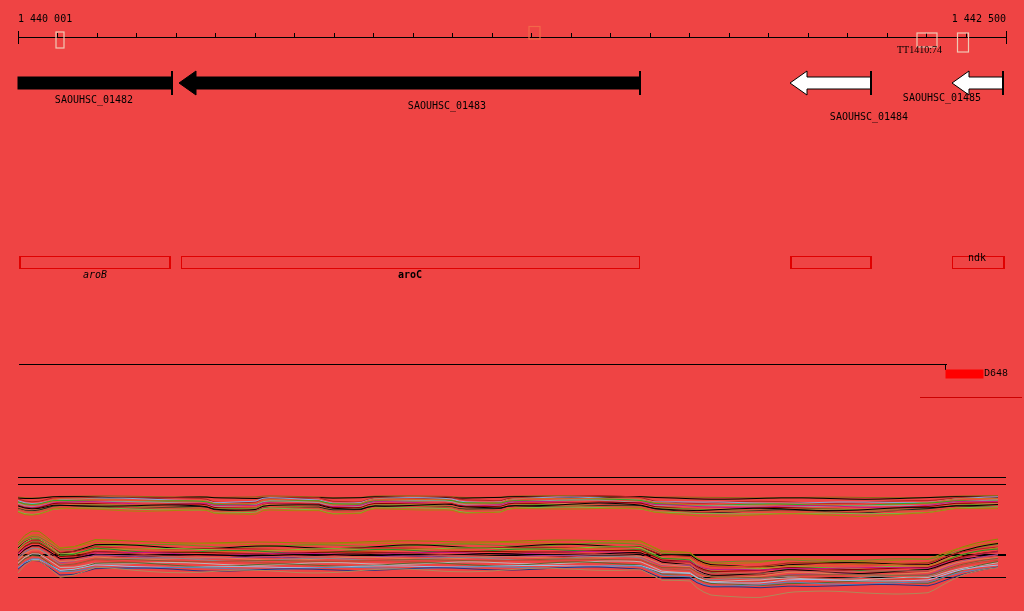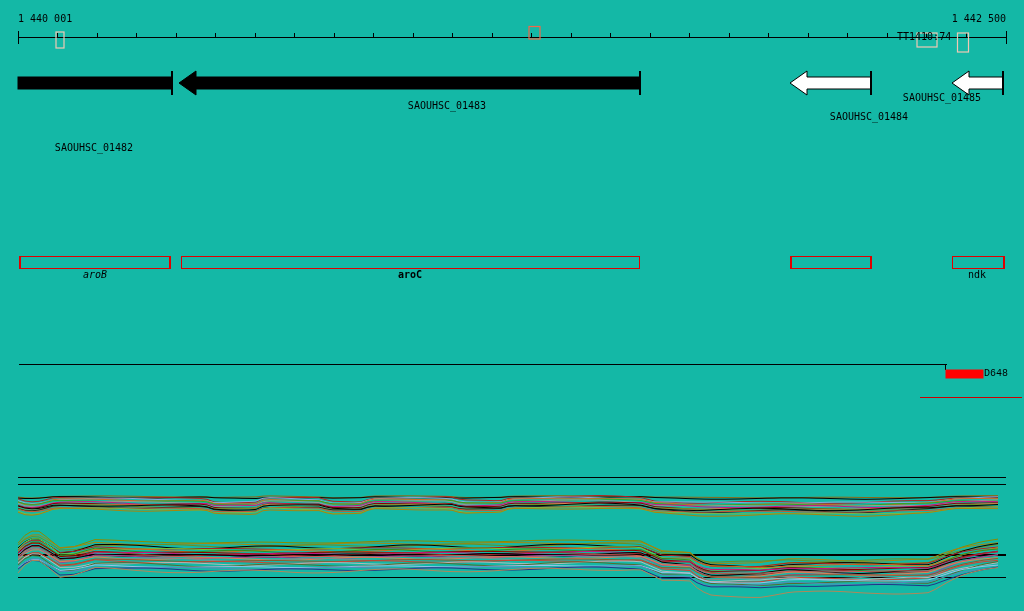--- a/index.html
+++ b/index.html
@@ -1,16 +1,16 @@
 <!DOCTYPE html>
 <html><head>
 <meta charset="utf-8">
 <style>
   html,body{margin:0;padding:0;background:#ffffff;}
-  #screen{position:relative;width:1024px;height:611px;background:#14b8a6;overflow:hidden;
+  #screen{position:relative;width:1024px;height:611px;background:#ef4444;overflow:hidden;
           font-family:"DejaVu Sans Mono","Liberation Mono",monospace;}
   svg{position:absolute;left:0;top:0;}
   .lbl{position:absolute;font:10px "DejaVu Sans Mono","Liberation Mono",monospace;
        color:#000;white-space:nowrap;line-height:11px;}
   .ctr{transform:translateX(-50%);}
   .rgt{transform:translateX(-100%);}
 </style>
 </head>
 <body>
 
@@ -121,25 +121,25 @@
           <polyline points="18.0,567.7 25.0,562.5 32.0,559.6 39.0,559.6 46.0,562.9 53.0,566.6 60.0,570.4 67.0,569.8 74.0,569.3 81.0,567.9 88.0,566.3 95.0,564.9 102.0,565.1 109.0,565.4 116.0,565.7 123.0,566.1 130.0,566.4 137.0,566.7 144.0,566.9 151.0,567.1 158.0,567.2 165.0,567.3 172.0,567.4 179.0,567.3 186.0,567.3 193.0,567.2 200.0,567.1 207.0,566.9 214.0,566.8 221.0,566.7 228.0,566.6 235.0,566.6 242.0,566.6 249.0,566.7 256.0,566.8 263.0,566.9 270.0,567.1 277.0,567.3 284.0,567.5 291.0,567.6 298.0,567.7 305.0,567.7 312.0,567.6 319.0,567.5 326.0,567.4 333.0,567.2 340.0,566.9 347.0,566.7 354.0,566.4 361.0,566.2 368.0,566.1 375.0,565.9 382.0,565.9 389.0,565.8 396.0,565.9 403.0,566.0 410.0,566.1 417.0,566.3 424.0,566.5 431.0,566.6 438.0,566.8 445.0,566.9 452.0,566.9 459.0,566.9 466.0,566.8 473.0,566.7 480.0,566.6 487.0,566.4 494.0,566.2 501.0,566.0 508.0,565.8 515.0,565.7 522.0,565.5 529.0,565.5 536.0,565.4 543.0,565.5 550.0,565.5 557.0,565.6 564.0,565.8 571.0,565.9 578.0,566.0 585.0,566.1 592.0,566.1 599.0,566.1 606.0,566.0 613.0,566.0 620.0,565.8 627.0,565.7 634.0,565.5 641.0,565.7 648.0,567.9 655.0,570.2 662.0,572.6 669.0,572.7 676.0,572.9 683.0,573.2 690.0,573.5 697.0,577.8 704.0,580.6 711.0,582.3 718.0,582.7 725.0,582.8 732.0,582.9 739.0,583.0 746.0,583.0 753.0,583.0 760.0,582.9 767.0,582.2 774.0,581.5 781.0,580.7 788.0,579.9 795.0,579.7 802.0,579.6 809.0,579.6 816.0,579.6 823.0,579.7 830.0,579.8 837.0,580.0 844.0,580.3 851.0,580.5 858.0,580.8 865.0,580.9 872.0,581.0 879.0,581.0 886.0,581.0 893.0,580.9 900.0,580.8 907.0,580.7 914.0,580.5 921.0,580.2 928.0,579.9 935.0,578.0 942.0,575.5 949.0,573.2 956.0,571.1 963.0,569.4 970.0,568.3 977.0,567.1 984.0,566.3 991.0,565.7 998.0,565.1" fill="none" stroke="#9ac0ea" stroke-width="1"></polyline>
           <polyline points="18.0,568.1 25.0,562.1 32.0,558.8 39.0,558.9 46.0,562.7 53.0,567.1 60.0,571.7 67.0,571.4 74.0,571.2 81.0,570.0 88.0,568.6 95.0,567.2 102.0,567.6 109.0,567.9 116.0,568.1 123.0,568.3 130.0,568.4 137.0,568.3 144.0,568.1 151.0,568.0 158.0,567.8 165.0,567.6 172.0,567.5 179.0,567.5 186.0,567.5 193.0,567.6 200.0,567.7 207.0,567.9 214.0,568.1 221.0,568.3 228.0,568.6 235.0,568.9 242.0,569.1 249.0,569.3 256.0,569.4 263.0,569.4 270.0,569.4 277.0,569.3 284.0,569.1 291.0,568.9 298.0,568.6 305.0,568.3 312.0,568.0 319.0,567.7 326.0,567.5 333.0,567.3 340.0,567.3 347.0,567.3 354.0,567.4 361.0,567.5 368.0,567.7 375.0,567.9 382.0,568.1 389.0,568.3 396.0,568.4 403.0,568.5 410.0,568.5 417.0,568.4 424.0,568.3 431.0,568.1 438.0,567.9 445.0,567.6 452.0,567.4 459.0,567.1 466.0,566.9 473.0,566.8 480.0,566.7 487.0,566.7 494.0,566.8 501.0,567.0 508.0,567.1 515.0,567.3 522.0,567.5 529.0,567.7 536.0,567.9 543.0,568.0 550.0,568.0 557.0,568.0 564.0,567.8 571.0,567.6 578.0,567.4 585.0,567.0 592.0,566.7 599.0,566.4 606.0,566.1 613.0,565.9 620.0,565.8 627.0,565.8 634.0,565.8 641.0,566.3 648.0,569.1 655.0,572.1 662.0,575.1 669.0,575.6 676.0,576.1 683.0,576.5 690.0,576.9 697.0,581.7 704.0,584.6 711.0,586.2 718.0,586.3 725.0,586.1 732.0,585.9 739.0,585.6 746.0,585.3 753.0,585.1 760.0,584.9 767.0,584.1 774.0,583.4 781.0,582.8 788.0,582.2 795.0,582.3 802.0,582.6 809.0,583.0 816.0,583.3 823.0,583.7 830.0,584.0 837.0,584.2 844.0,584.4 851.0,584.5 858.0,584.5 865.0,584.3 872.0,584.0 879.0,583.7 886.0,583.3 893.0,583.0 900.0,582.6 907.0,582.4 914.0,582.2 921.0,582.0 928.0,582.0 935.0,580.2 942.0,577.7 949.0,575.5 956.0,573.6 963.0,572.0 970.0,570.9 977.0,569.8 984.0,568.9 991.0,568.1 998.0,567.2" fill="none" stroke="#5588bb" stroke-width="1"></polyline>
           <polyline points="18.0,569.2 25.0,563.4 32.0,560.4 39.0,560.9 46.0,565.4 53.0,570.2 60.0,575.0 67.0,574.7 74.0,574.3 81.0,572.6 88.0,570.7 95.0,568.7 102.0,568.5 109.0,568.4 116.0,568.2 123.0,568.1 130.0,568.0 137.0,568.0 144.0,568.0 151.0,568.1 158.0,568.4 165.0,568.7 172.0,569.1 179.0,569.6 186.0,570.0 193.0,570.5 200.0,570.9 207.0,571.1 214.0,571.2 221.0,571.2 228.0,571.1 235.0,570.9 242.0,570.6 249.0,570.3 256.0,569.9 263.0,569.6 270.0,569.3 277.0,569.0 284.0,568.9 291.0,568.8 298.0,568.9 305.0,569.0 312.0,569.1 319.0,569.4 326.0,569.7 333.0,569.9 340.0,570.2 347.0,570.4 354.0,570.5 361.0,570.6 368.0,570.5 375.0,570.3 382.0,570.0 389.0,569.7 396.0,569.3 403.0,568.9 410.0,568.5 417.0,568.2 424.0,568.0 431.0,567.8 438.0,567.8 445.0,567.9 452.0,568.0 459.0,568.3 466.0,568.6 473.0,569.0 480.0,569.3 487.0,569.6 494.0,569.9 501.0,570.1 508.0,570.1 515.0,570.0 522.0,569.8 529.0,569.5 536.0,569.2 543.0,568.8 550.0,568.3 557.0,567.9 564.0,567.6 571.0,567.3 578.0,567.1 585.0,567.0 592.0,567.0 599.0,567.1 606.0,567.3 613.0,567.6 620.0,568.0 627.0,568.4 634.0,568.7 641.0,569.3 648.0,572.3 655.0,575.3 662.0,578.2 669.0,578.3 676.0,578.3 683.0,578.2 690.0,578.2 697.0,582.7 704.0,585.5 711.0,586.9 718.0,586.9 725.0,586.8 732.0,586.8 739.0,586.9 746.0,587.1 753.0,587.4 760.0,587.7 767.0,587.4 774.0,587.0 781.0,586.6 788.0,586.2 795.0,586.2 802.0,586.4 809.0,586.4 816.0,586.4 823.0,586.2 830.0,586.0 837.0,585.8 844.0,585.5 851.0,585.3 858.0,585.1 865.0,584.9 872.0,584.6 879.0,584.5 886.0,584.5 893.0,584.6 900.0,584.8 907.0,585.1 914.0,585.3 921.0,585.6 928.0,585.8 935.0,584.0 942.0,581.4 949.0,578.9 956.0,576.5 963.0,574.4 970.0,572.7 977.0,571.0 984.0,569.5 991.0,568.3 998.0,567.0" fill="none" stroke="#223388" stroke-width="1"></polyline>
           <polyline points="18.0,573.0 25.0,564.9 32.0,560.4 39.0,560.5 46.0,565.7 53.0,571.4 60.0,577.3 67.0,576.2 74.0,575.1 81.0,572.7 88.0,570.0 95.0,567.5 102.0,567.7 109.0,568.1 116.0,568.6 123.0,569.2 130.0,569.9 137.0,570.5 144.0,571.0 151.0,571.6 158.0,572.0 165.0,572.4 172.0,572.6 179.0,572.7 186.0,572.7 193.0,572.5 200.0,572.3 207.0,571.8 214.0,571.4 221.0,570.9 228.0,570.6 235.0,570.3 242.0,570.2 249.0,570.2 256.0,570.3 263.0,570.5 270.0,570.9 277.0,571.3 284.0,571.7 291.0,572.2 298.0,572.6 305.0,572.8 312.0,572.9 319.0,572.9 326.0,572.7 333.0,572.5 340.0,572.1 347.0,571.6 354.0,571.0 361.0,570.5 368.0,570.0 375.0,569.5 382.0,569.2 389.0,569.0 396.0,568.9 403.0,569.0 410.0,569.2 417.0,569.6 424.0,570.0 431.0,570.4 438.0,570.9 445.0,571.3 452.0,571.6 459.0,571.7 466.0,571.8 473.0,571.7 480.0,571.5 487.0,571.2 494.0,570.8 501.0,570.3 508.0,569.8 515.0,569.3 522.0,568.9 529.0,568.5 536.0,568.3 543.0,568.2 550.0,568.3 557.0,568.5 564.0,568.8 571.0,569.1 578.0,569.4 585.0,569.8 592.0,570.1 599.0,570.3 606.0,570.4 613.0,570.4 620.0,570.4 627.0,570.1 634.0,569.8 641.0,569.9 648.0,573.3 655.0,576.7 662.0,580.3 669.0,580.3 676.0,580.4 683.0,580.6 690.0,581.0 697.0,587.8 704.0,592.2 711.0,595.0 718.0,595.7 725.0,596.2 732.0,596.6 739.0,597.0 746.0,597.3 753.0,597.4 760.0,597.4 767.0,596.4 774.0,595.2 781.0,593.9 788.0,592.6 795.0,591.9 802.0,591.6 809.0,591.4 816.0,591.2 823.0,591.1 830.0,591.2 837.0,591.4 844.0,591.7 851.0,592.1 858.0,592.6 865.0,593.0 872.0,593.3 879.0,593.6 886.0,593.8 893.0,594.0 900.0,594.0 907.0,593.8 914.0,593.6 921.0,593.2 928.0,592.7 935.0,589.5 942.0,585.3 949.0,581.5 956.0,577.9 963.0,575.0 970.0,572.9 977.0,571.0 984.0,569.5 991.0,568.5 998.0,567.6" fill="none" stroke="#b08858" stroke-width="1"></polyline>
         </g>
       </g>
   </svg>
 
   <div class="lbl" style="left:18px;top:13px;">1 440 001</div>
   <div class="lbl rgt" style="left:1006px;top:13px;text-align:right;">1 442 500</div>
-  <div class="lbl" style="left:897px;top:31px;">TT1410:74</div>
+  <div class="lbl" style="left:897px;top:44px;font-family:Liberation Serif, serif;">TT1410:74</div>
 
-  <div class="lbl ctr" style="left:94px;top:94px;margin-top:48px;">SAOUHSC_01482</div>
+  <div class="lbl ctr" style="left:94px;top:94px;">SAOUHSC_01482</div>
   <div class="lbl ctr" style="left:411px;top:100px;margin-left:36px;">SAOUHSC_01483</div>
   <div class="lbl ctr" style="left:829px;top:111px;margin-left:40px;">SAOUHSC_01484</div>
   <div class="lbl ctr" style="left:942px;top:92px;text-align:right;">SAOUHSC_01485</div>
 
   <div class="lbl ctr" style="left:95px;top:269px;font-style:italic;">aroB</div>
   <div class="lbl ctr" style="left:410px;top:269px;font-weight:bold;">aroC</div>
-  <div class="lbl ctr" style="left:977px;top:269px;">ndk</div>
+  <div class="lbl ctr" style="left:977px;top:252px;">ndk</div>
 
   <div class="lbl" style="left:984px;top:368px;font-family:Liberation Mono, monospace;">D648</div>
 </div>
 
 </body></html>

